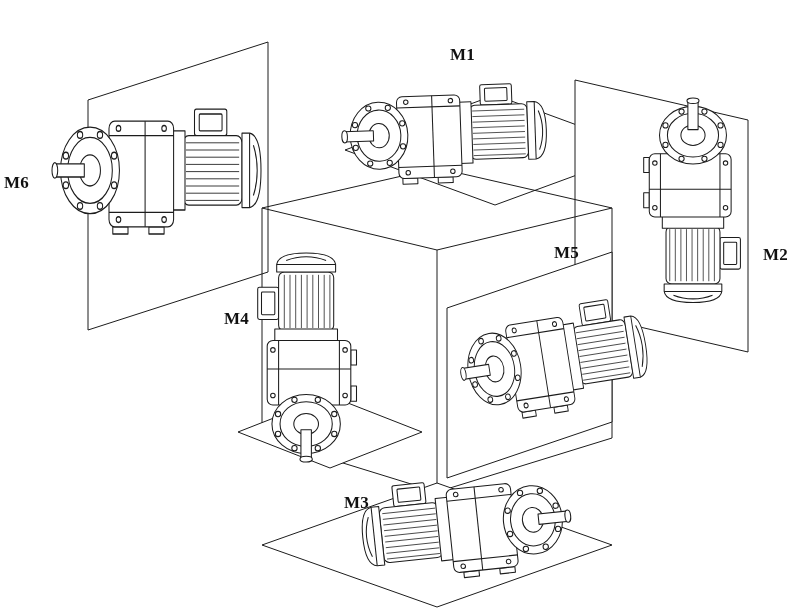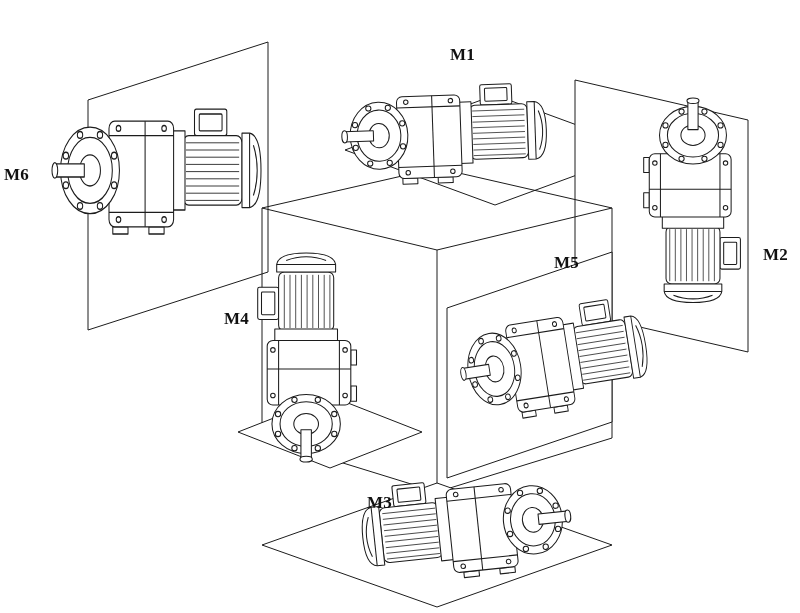--- a/index.html
+++ b/index.html
@@ -98,18 +98,18 @@
     <use href="#gearmotor" xlink:href="#gearmotor" transform="translate(340,84) rotate(-2) scale(0.93)"></use>
     <use href="#gearmotor" xlink:href="#gearmotor" transform="translate(746,98) rotate(90) scale(0.93)"></use>
     <use href="#gearmotor" xlink:href="#gearmotor" transform="translate(52,102) scale(0.95,1.2)"></use>
     <use href="#gearmotor" xlink:href="#gearmotor" transform="translate(452,318) rotate(-9) scale(0.85,1)"></use>
     <use href="#gearmotor" xlink:href="#gearmotor" transform="translate(252,462) rotate(-90) scale(0.95)"></use>
     <use href="#gearmotor" xlink:href="#gearmotor" transform="translate(565,462) rotate(-6) scale(-0.95,0.95)"></use>
   </svg>
 
   <div class="pos-label" style="left:450px; top:46px">M1</div>
   <div class="pos-label" style="left:763px; top:246px">M2</div>
-  <div class="pos-label" style="left:367px; top:494px">M3</div>
+  <div class="pos-label" style="left:344px; top:494px">M3</div>
   <div class="pos-label" style="left:224px; top:310px">M4</div>
-  <div class="pos-label" style="left:554px; top:254px">M5</div>
-  <div class="pos-label" style="left:4px; top:166px">M6</div>
+  <div class="pos-label" style="left:554px; top:244px">M5</div>
+  <div class="pos-label" style="left:4px; top:174px">M6</div>
 
 </div>
 
 </body></html>

